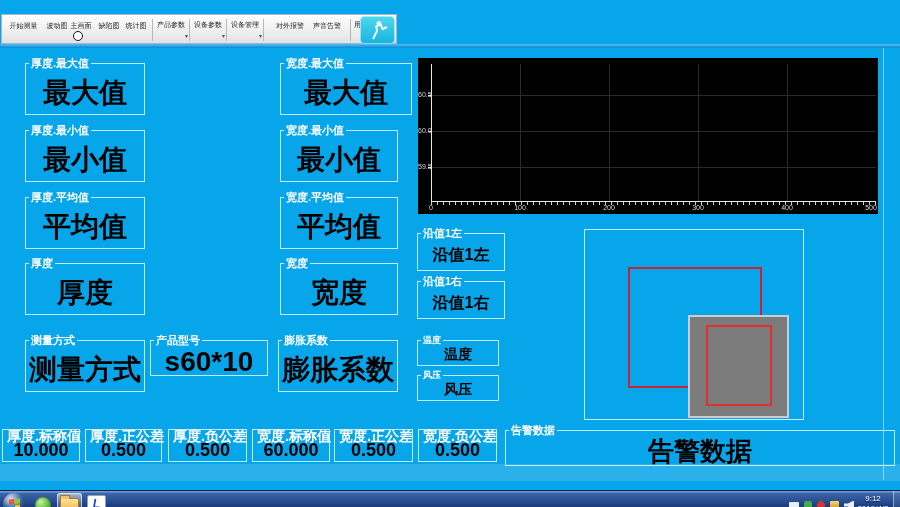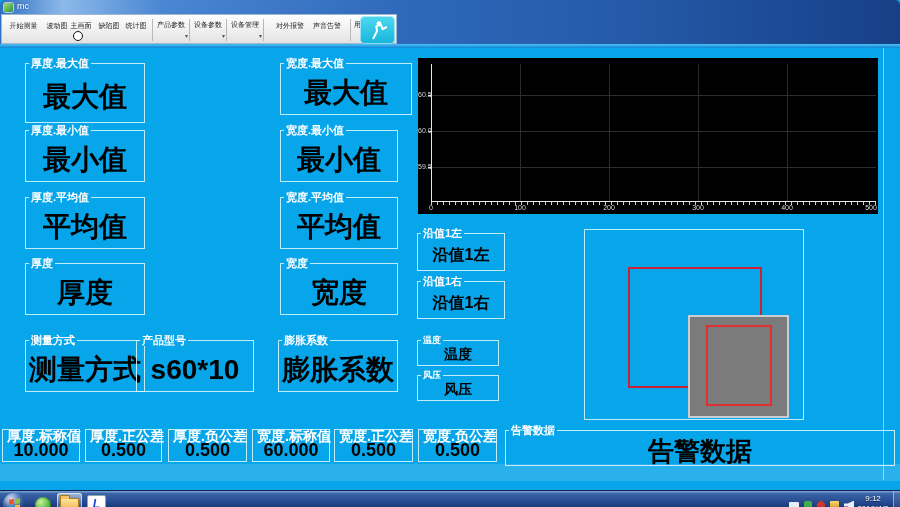--- a/index.html
+++ b/index.html
@@ -110,24 +110,20 @@
   #clock{position:absolute;right:8px;top:3px;width:38px;text-align:center;color:#fff;
     font-size:8px;line-height:10px;text-shadow:0 1px 1px #05193a;}
   #show-desktop{position:absolute;right:0;top:0;width:6px;height:27px;
     border-left:1px solid rgba(255,255,255,.45);background:rgba(255,255,255,.08);}
 </style>
 </head>
 <body>
 
 <div id="screen">
 
-  <div id="titlebar">
-    <span class="tb-appicon"></span>
-    <span class="tb-title">mc</span>
-  </div>
 
   <div id="menubar">
     <div class="mb-btn" style="left:3px;width:37px">开始测量</div>
     <div class="mb-btn" style="left:42px;width:26px">波动图</div>
     <div class="mb-btn" style="left:66px;width:26px">主画面</div>
     <span class="radio"></span>
     <div class="mb-btn" style="left:94px;width:26px">缺陷图</div>
     <div class="mb-btn" style="left:121px;width:26px">统计图</div>
     <div class="mb-btn mb-cell has-caret" style="left:150px;width:36px">产品参数</div>
     <div class="mb-btn mb-cell has-caret" style="left:187px;width:36px">设备参数</div>
@@ -137,21 +133,21 @@
     <div class="mb-btn mb-cell has-caret" style="left:348px;width:34px;border-right:none">用户管理</div>
     <div id="person-btn">
       <svg width="22" height="22" viewBox="0 0 24 24">
         <circle cx="13" cy="5" r="2.6" fill="#fff"></circle>
         <path d="M7 21 L11 13 L10 8 L15 6 L17 11 L21 9" stroke="#fff" stroke-width="2.2" fill="none" stroke-linecap="round" stroke-linejoin="round"></path>
       </svg>
     </div>
   </div>
   <div id="framestrip"></div>
 
-  <div class="fieldbox" style="left:25px;top:63px;width:120px;height:60px">
+  <div class="fieldbox" style="left:25px;top:63px;width:120px;height:52px">
     <span class="flabel">厚度.最大值</span>
     <span class="fvalue v-xl">最大值</span>
   </div>
   <div class="fieldbox" style="left:25px;top:130px;width:120px;height:52px">
     <span class="flabel">厚度.最小值</span>
     <span class="fvalue v-xl">最小值</span>
   </div>
   <div class="fieldbox" style="left:25px;top:197px;width:120px;height:52px">
     <span class="flabel">厚度.平均值</span>
     <span class="fvalue v-xl">平均值</span>
@@ -175,21 +171,21 @@
   </div>
   <div class="fieldbox" style="left:280px;top:263px;width:118px;height:52px">
     <span class="flabel">宽度</span>
     <span class="fvalue v-xl">宽度</span>
   </div>
 
   <div class="fieldbox" style="left:25px;top:340px;width:120px;height:52px">
     <span class="flabel">测量方式</span>
     <span class="fvalue v-xl">测量方式</span>
   </div>
-  <div class="fieldbox" style="left:136px;top:340px;width:118px;height:52px">
+  <div class="fieldbox" style="left:150px;top:340px;width:118px;height:36px">
     <span class="flabel">产品型号</span>
     <span class="fvalue v-xl">s60*10</span>
   </div>
   <div class="fieldbox" style="left:278px;top:340px;width:120px;height:52px">
     <span class="flabel">膨胀系数</span>
     <span class="fvalue v-xl">膨胀系数</span>
   </div>
 
   <div id="chart">
     <div class="axis-y"></div>

